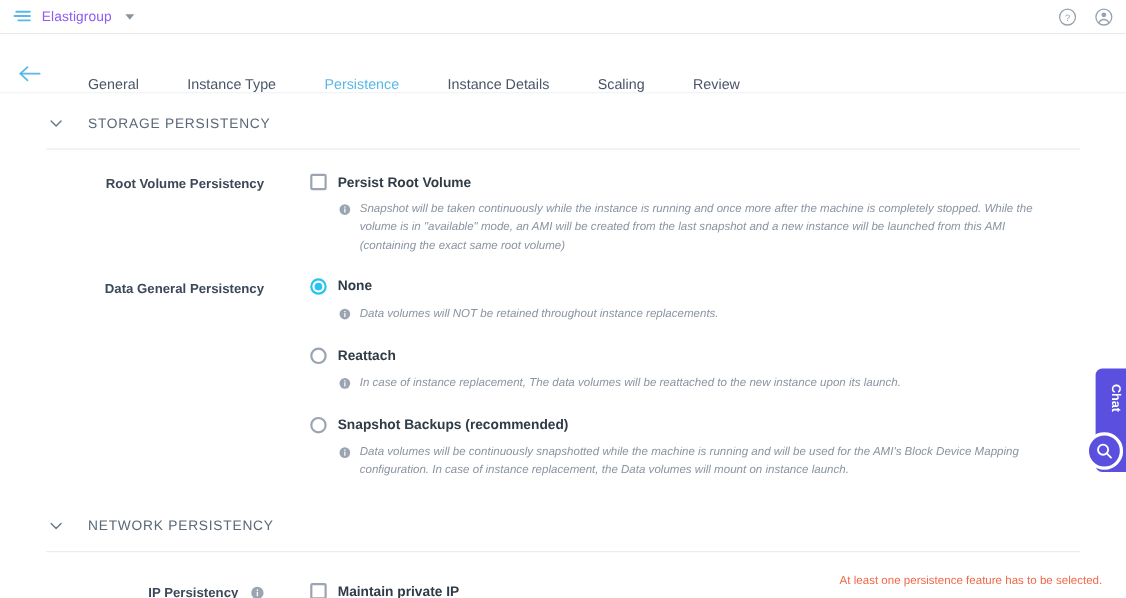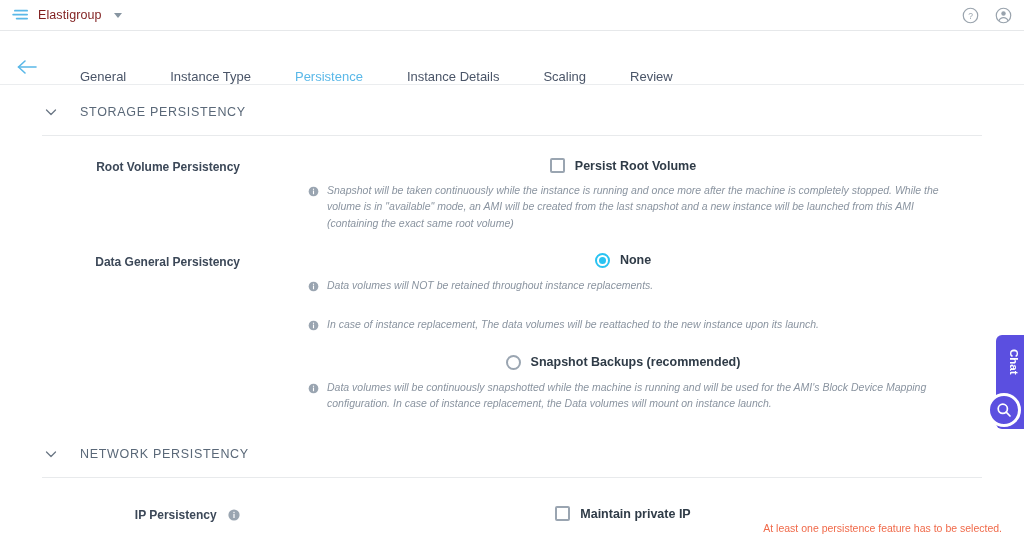--- a/index.html
+++ b/index.html
@@ -25,21 +25,21 @@
     display: flex;
     align-items: center;
     gap: 8px;
   }
   .brand-logo {
     width: 18px; height: 14px;
     display: block;
   }
   .brand-name {
     font-size: 12.5px;
-    color: #7f1d1d;
+    color: #8b5cf6;
     letter-spacing: .1px;
   }
   .caret-down {
     width: 0; height: 0;
     border-left: 4px solid transparent;
     border-right: 4px solid transparent;
     border-top: 5px solid #8795a1;
     margin-left: 4px;
   }
   .topbar-right {
@@ -126,21 +126,20 @@
   .row-body {
     margin-left: 42px;
     flex: 1;
     padding-right: 60px;
   }
 
   .opt-line {
     display: flex;
     align-items: center;
     gap: 10px;
-    justify-content: center;
   }
   .opt-label {
     font-size: 12.5px;
     font-weight: bold;
     color: #2f3b47;
   }
 
   .checkbox {
     width: 15px; height: 15px;
     border: 2px solid #9aa5b1;
@@ -331,20 +330,24 @@
               <circle cx="6" cy="6" r="5.3" fill="#9aa5b1"></circle>
               <rect x="5.4" y="5" width="1.2" height="4" fill="#fff"></rect>
               <rect x="5.4" y="2.9" width="1.2" height="1.3" fill="#fff"></rect>
             </svg>
           </span>
           <span class="hint-text">Data volumes will NOT be retained throughout instance replacements.</span>
         </div>
       </div>
 
       <div class="sub-block">
+        <div class="opt-line">
+          <span class="radio"></span>
+          <span class="opt-label">Reattach</span>
+        </div>
         <div class="hint">
           <span class="hint-icon">
             <svg width="11" height="11" viewBox="0 0 12 12">
               <circle cx="6" cy="6" r="5.3" fill="#9aa5b1"></circle>
               <rect x="5.4" y="5" width="1.2" height="4" fill="#fff"></rect>
               <rect x="5.4" y="2.9" width="1.2" height="1.3" fill="#fff"></rect>
             </svg>
           </span>
           <span class="hint-text">In case of instance replacement, The data volumes will be reattached to the new instance upon its launch.</span>
         </div>

